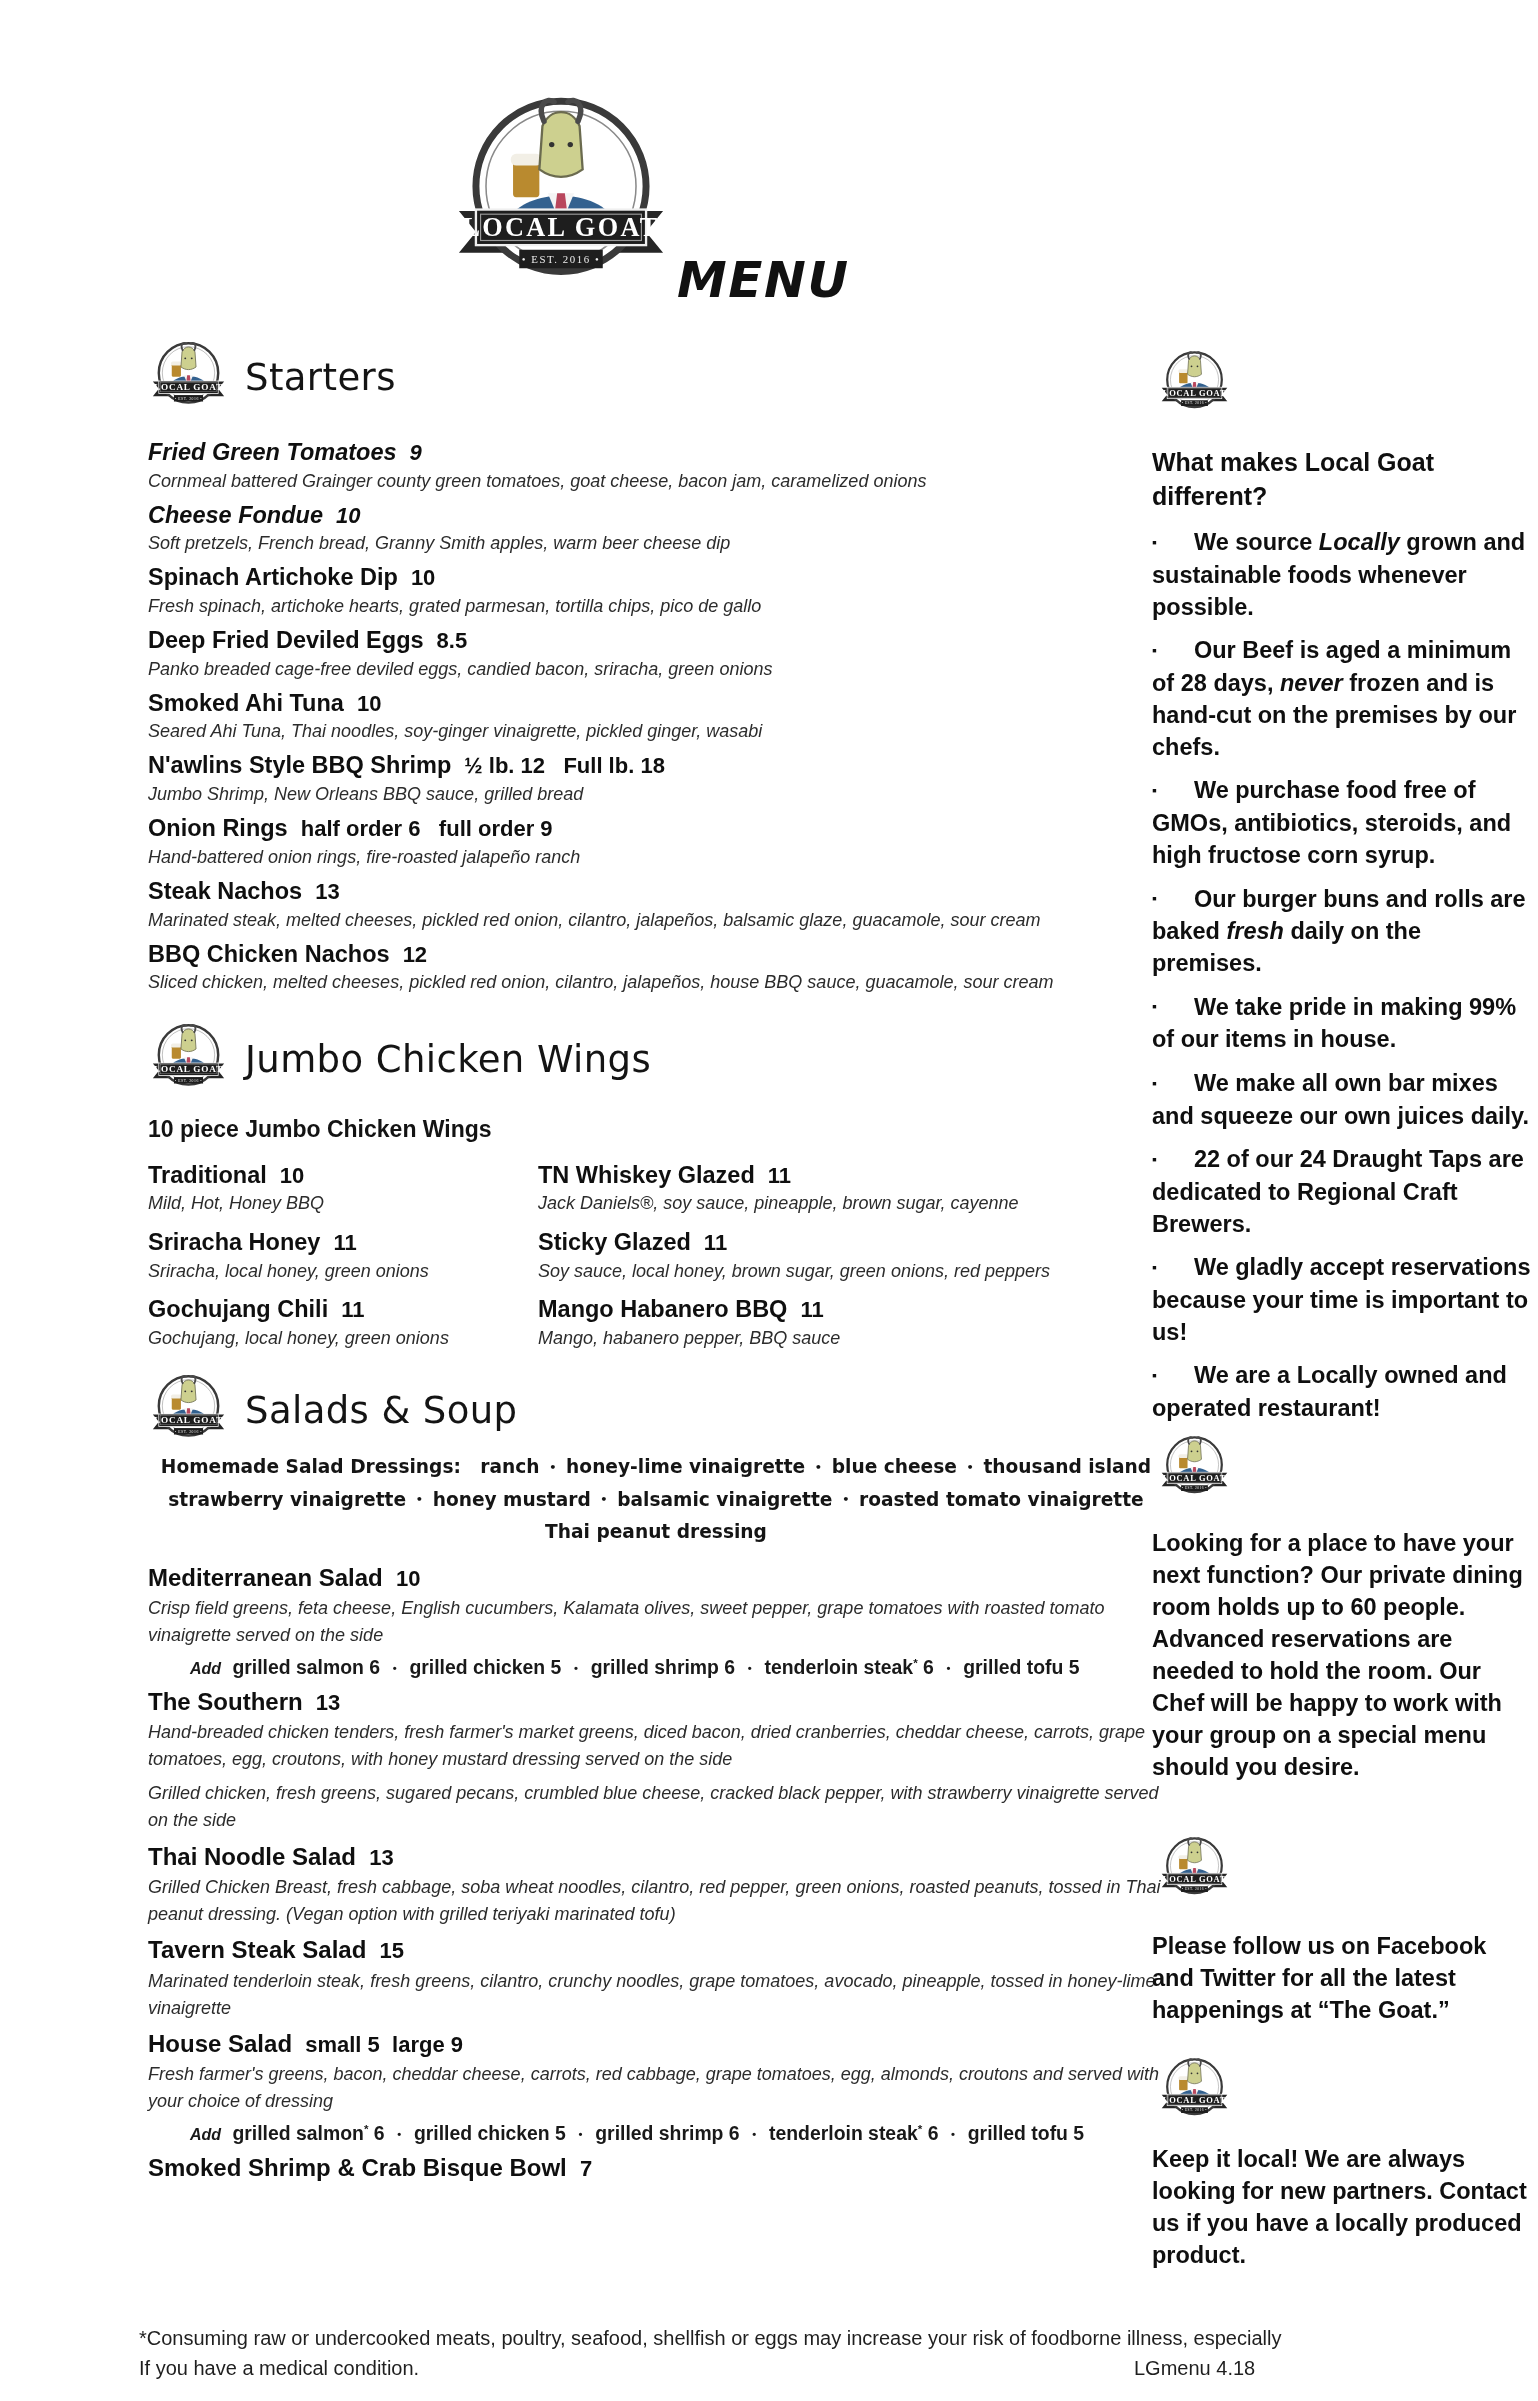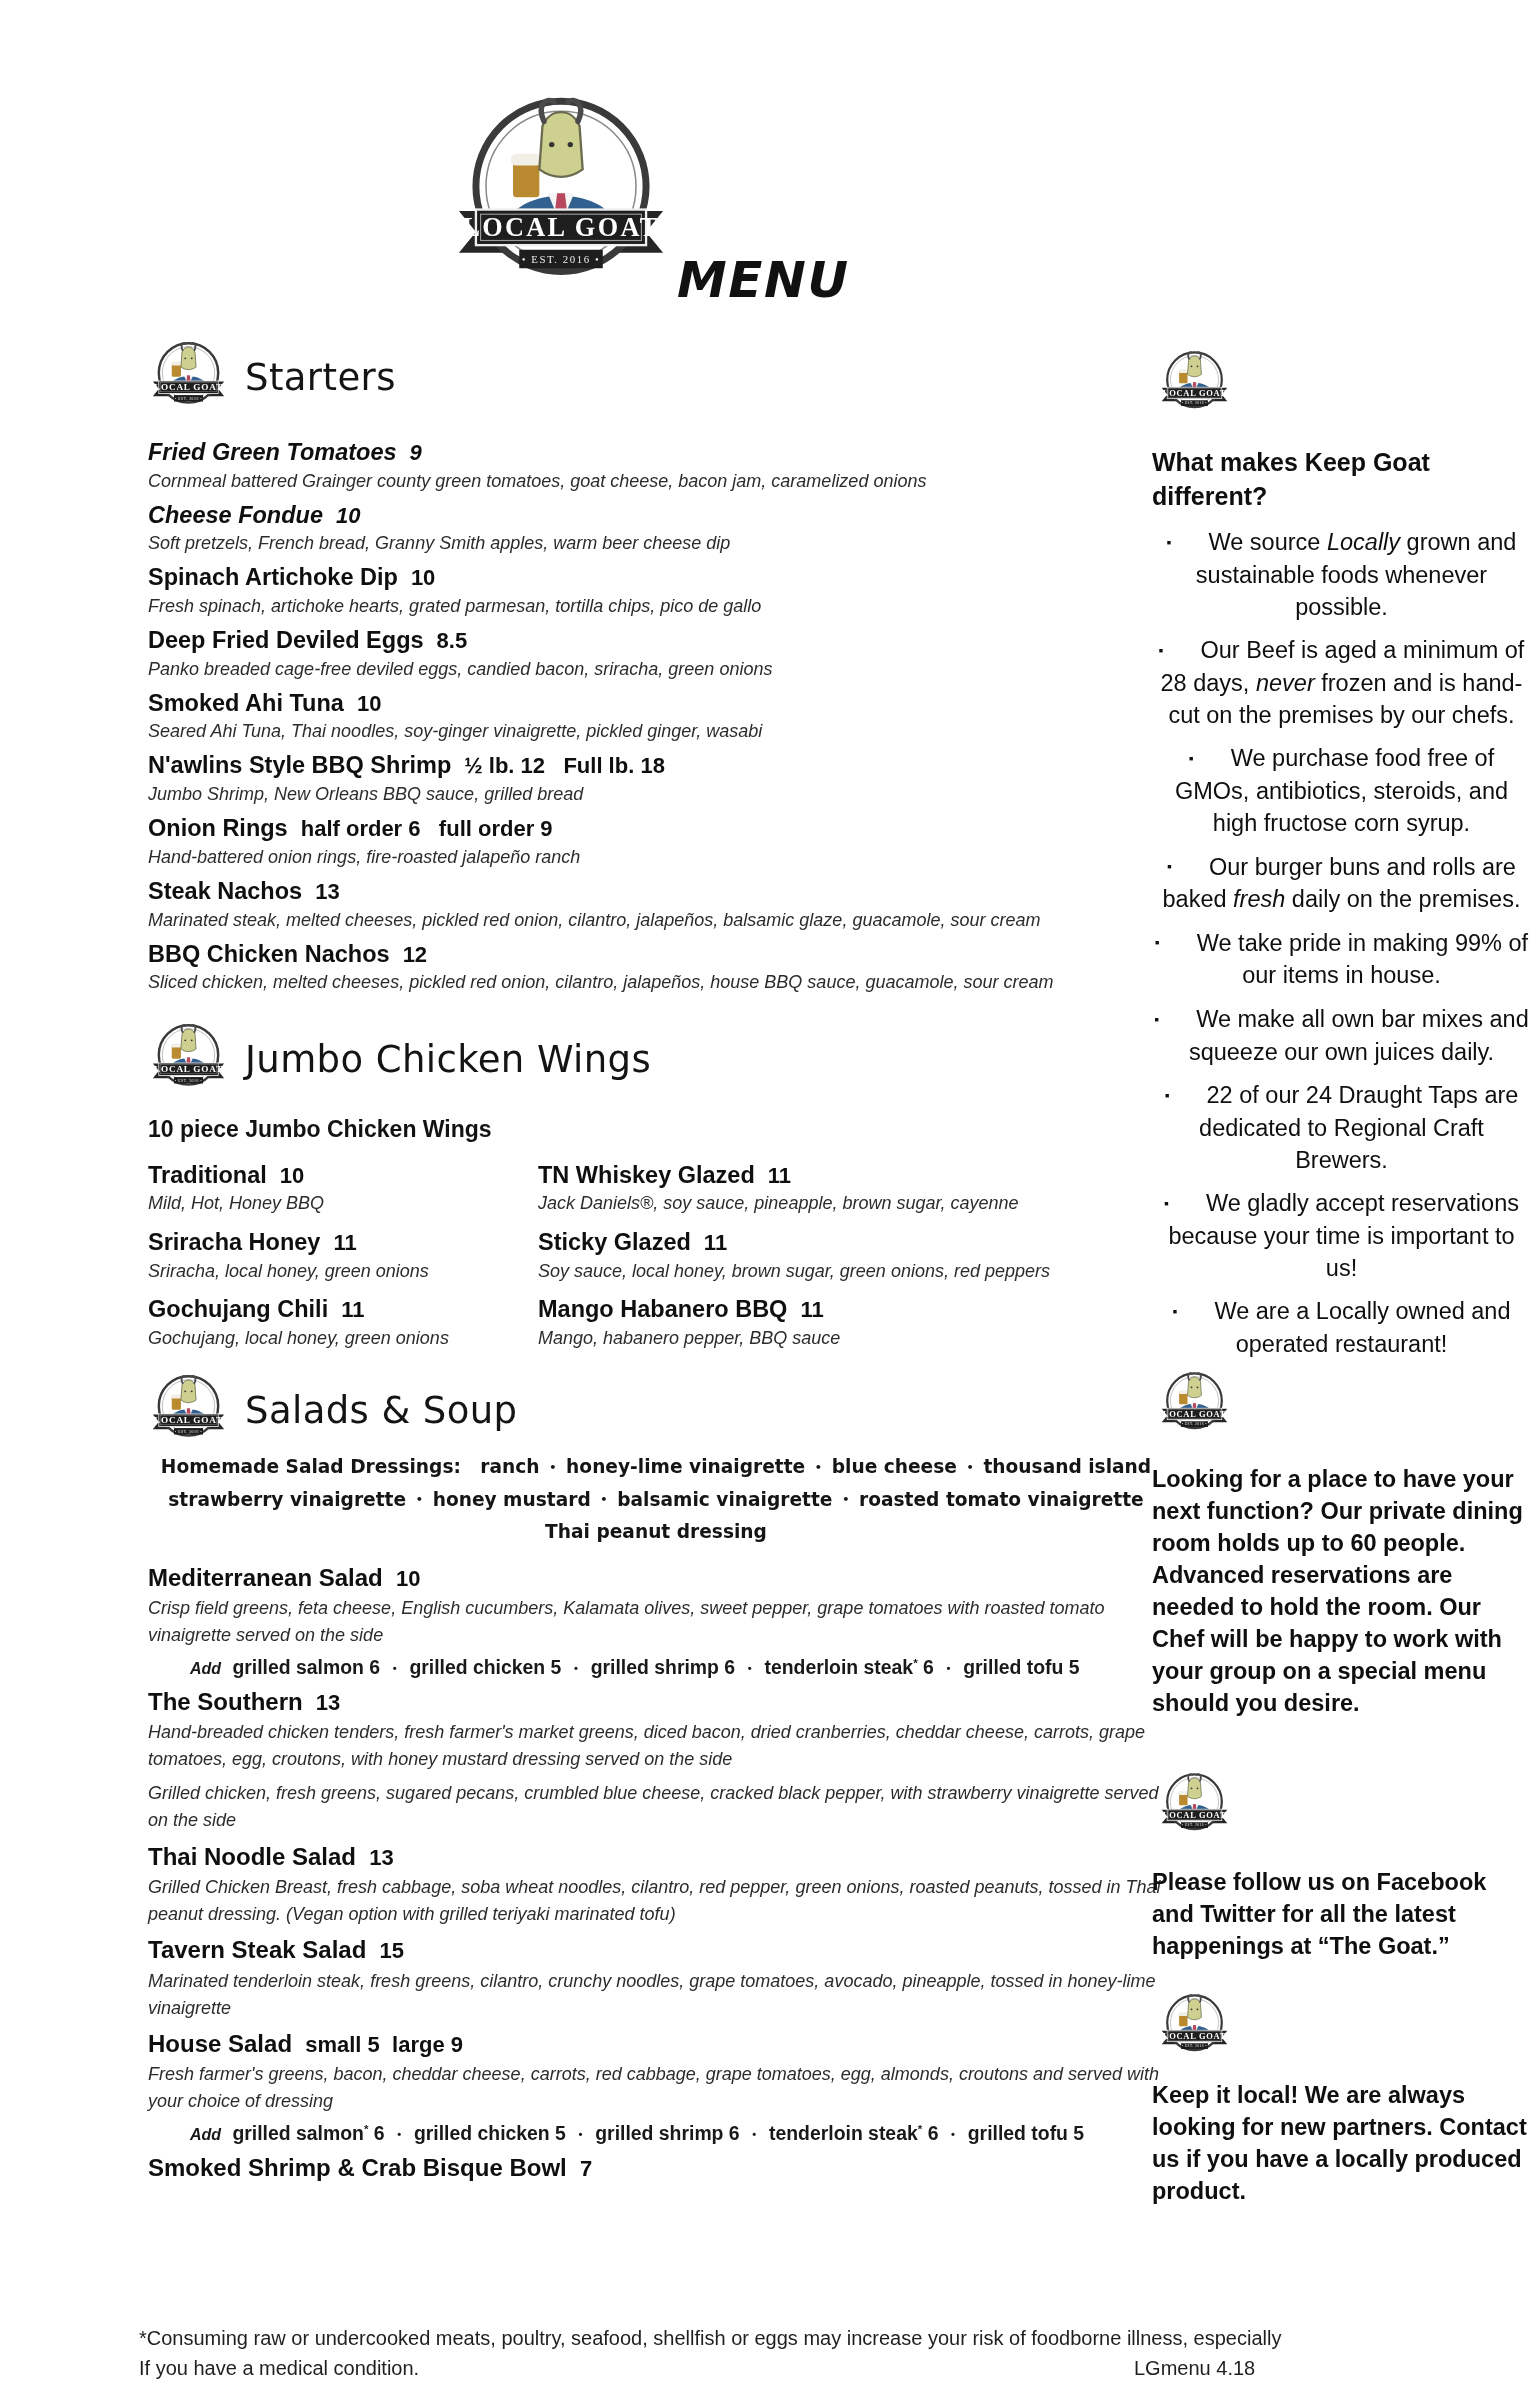--- a/index.html
+++ b/index.html
@@ -53,21 +53,21 @@
   .add-word{font-style:italic;font-size:16px;margin-right:11.3px;}
   .add-line .dsep{margin:0 7.3px;}
   sup{font-size:.6em;}
 
   
   .right-col{position:absolute;left:1152px;top:340px;width:379px;color:#0f0f0f;}
   .rc-icon{width:75px;height:68px;display:block;margin-left:4.9px;}
   #rc-icon-top{margin-top:9.7px;}
   .rc-heading{margin-top:27.5px;font-size:25px;font-weight:700;line-height:34px;}
   .rc-bullets{margin-top:13px;}
-  .rc-bullet{font-size:23.5px;font-weight:400;line-height:32px;margin-bottom:11.3px;text-align:center;}
+  .rc-bullet{font-size:23.5px;font-weight:700;line-height:32px;margin-bottom:11.3px;}
   .bmark{font-size:13.8px;margin-right:37px;vertical-align:3.2px;}
   .rc-para{font-size:23.5px;font-weight:700;line-height:32px;}
   #rc-icon-2{margin-top:4.9px;}
   #rc-para-function{margin-top:24px;}
   #rc-icon-3{margin-top:53px;}
   #rc-para-social{margin-top:26px;}
   #rc-icon-4{margin-top:31px;}
   #rc-para-local{margin-top:18px;}
 
   
@@ -247,21 +247,21 @@
           </div>
         </div>
     </section>
 
   </div>
 
   <div class="right-col">
     <svg class="rc-icon" id="rc-icon-top" viewBox="0 0 92 84" width="75" height="68">
         <use href="#goat-badge"></use>
       </svg>
-    <div class="rc-heading">What makes Keep Goat different?</div>
+    <div class="rc-heading">What makes Local Goat different?</div>
     <div class="rc-bullets" id="rc-bullets">
         <div class="rc-bullet"><span class="bmark">▪</span>We source <i>Locally</i> grown and sustainable foods whenever possible.</div>
         <div class="rc-bullet"><span class="bmark">▪</span>Our Beef is aged a minimum of 28 days, <i>never</i> frozen and is hand-cut on the premises by our chefs.</div>
         <div class="rc-bullet"><span class="bmark">▪</span>We purchase food free of GMOs, antibiotics, steroids, and high fructose corn syrup.</div>
         <div class="rc-bullet"><span class="bmark">▪</span>Our burger buns and rolls are baked <i>fresh</i> daily on the premises.</div>
         <div class="rc-bullet"><span class="bmark">▪</span>We take pride in making 99% of our items in house.</div>
         <div class="rc-bullet"><span class="bmark">▪</span>We make all own bar mixes and squeeze our own juices daily.</div>
         <div class="rc-bullet"><span class="bmark">▪</span>22 of our 24 Draught Taps are dedicated to Regional Craft Brewers.</div>
         <div class="rc-bullet"><span class="bmark">▪</span>We gladly accept reservations because your time is important to us!</div>
         <div class="rc-bullet"><span class="bmark">▪</span>We are a Locally owned and operated restaurant!</div>

